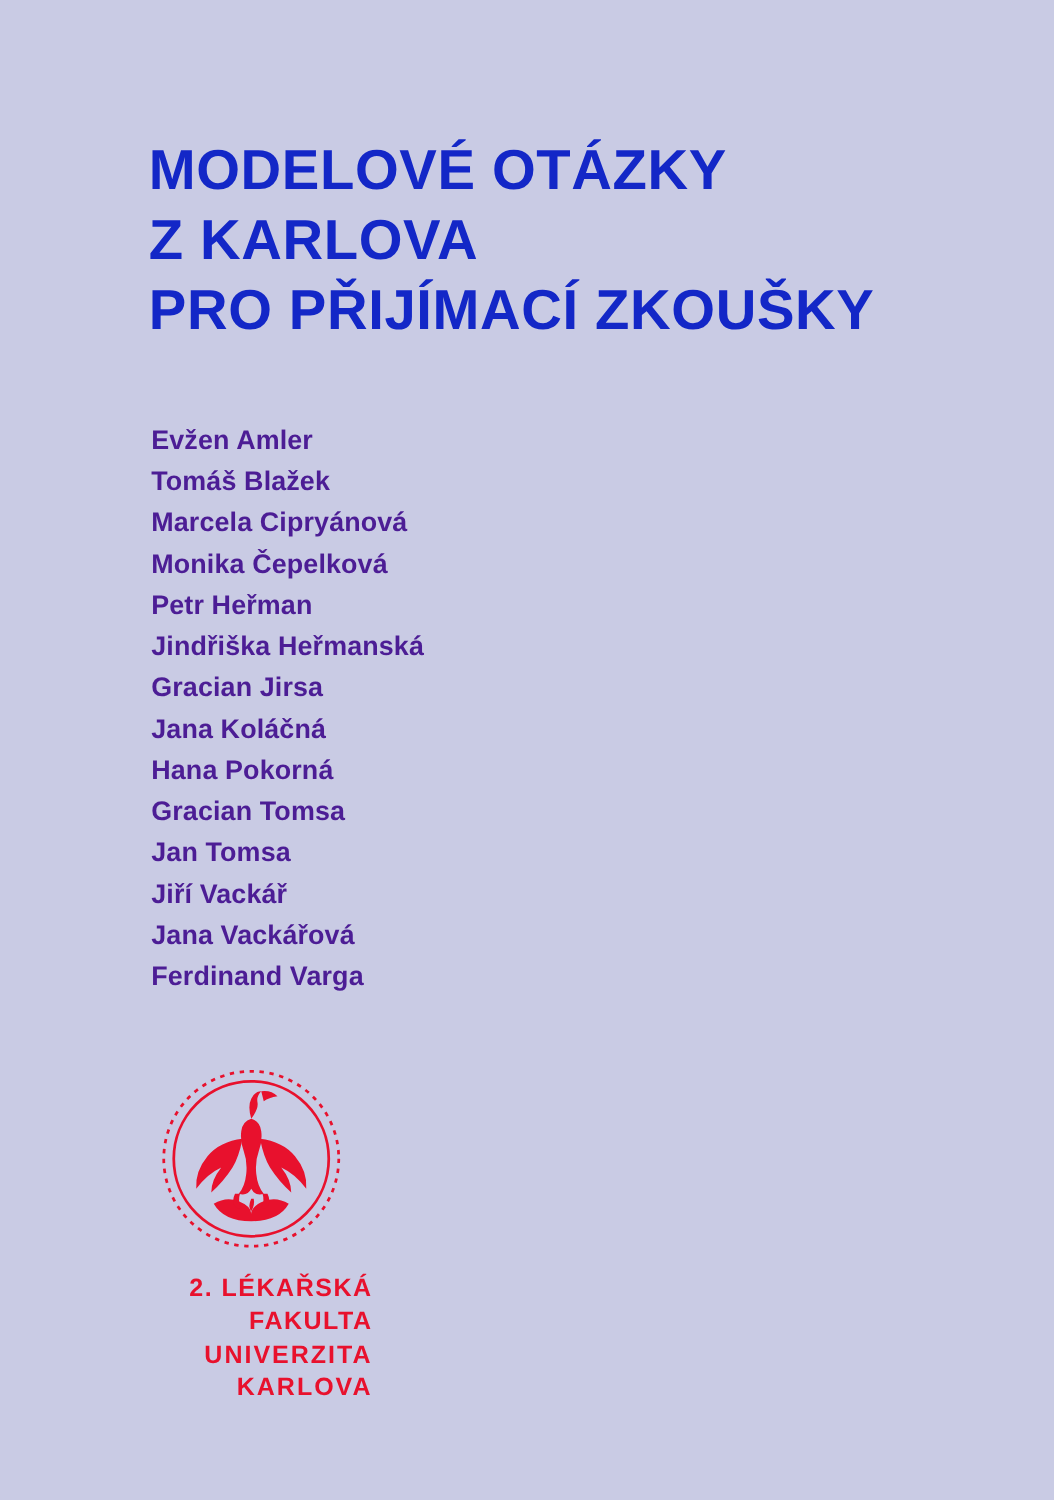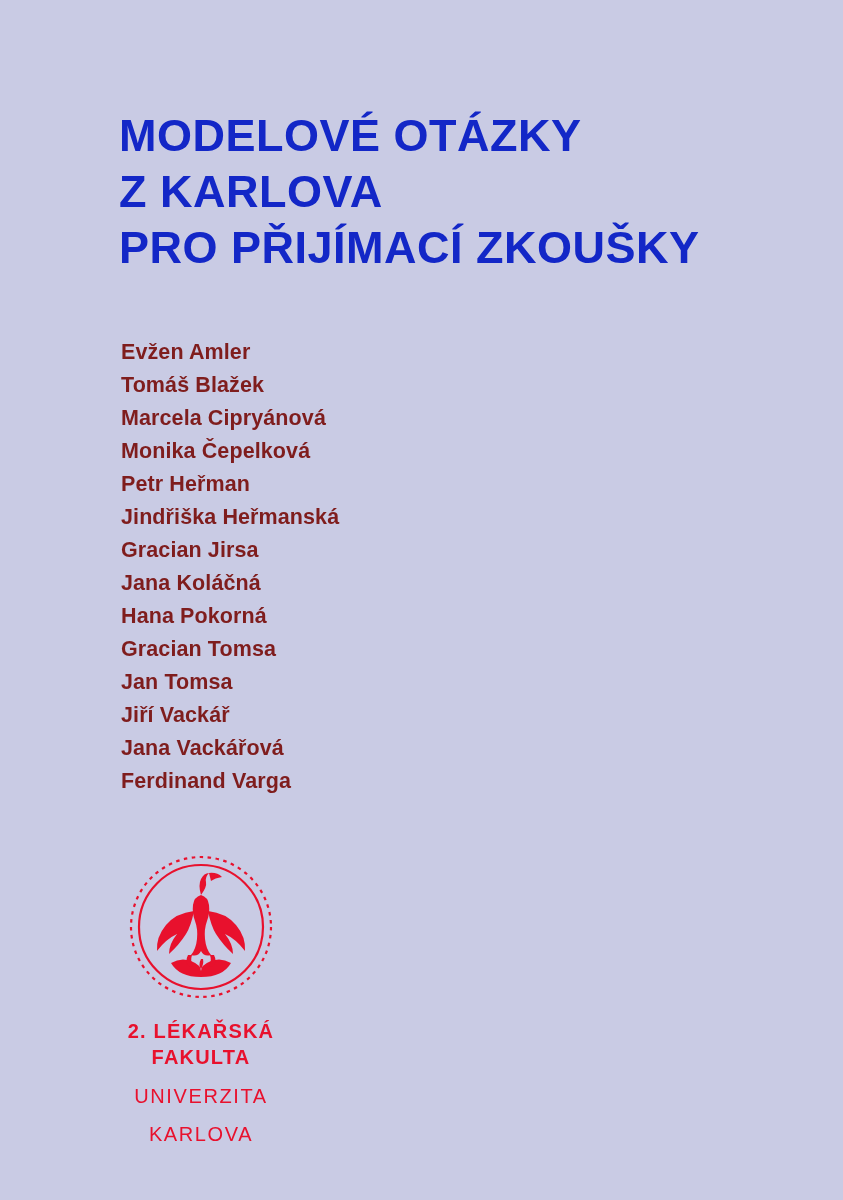--- a/index.html
+++ b/index.html
@@ -34,55 +34,54 @@
   }
   .authors-block {
     position: absolute;
     left: 121px;
     top: 336px;
     width: 600px;
   }
   .author {
     font-size: 21.5px;
     font-weight: bold;
-    color: #7f1d1d;
+    color: #4c1d95;
     line-height: 1.535;
     letter-spacing: 0.1px;
   }
   .logo-block {
     position: absolute;
     left: 104px;
     top: 855px;
     width: 200px;
   }
   .emblem {
     position: relative;
     width: 170px;
     height: 155px;
     margin-left: 12px;
   }
   .emblem svg {
     display: block;
   }
   .logo-text {
     margin-top: 8px;
-    text-align: center;
+    text-align: right;
     width: 194px;
   }
   .logo-line {
     color: #e8112d;
     font-weight: bold;
     font-size: 20px;
     letter-spacing: 1.2px;
     line-height: 1.32;
   }
   .logo-line.thin {
-    font-weight: normal;
+    font-weight: bold;
     letter-spacing: 1.6px;
-    margin-top: 12px;
   }
 </style>
 </head>
 <body>
 
 <div class="cover">
 
   <div class="title-block">
     <div class="title-line">MODELOVÉ OTÁZKY</div>
     <div class="title-line">Z KARLOVA</div>

